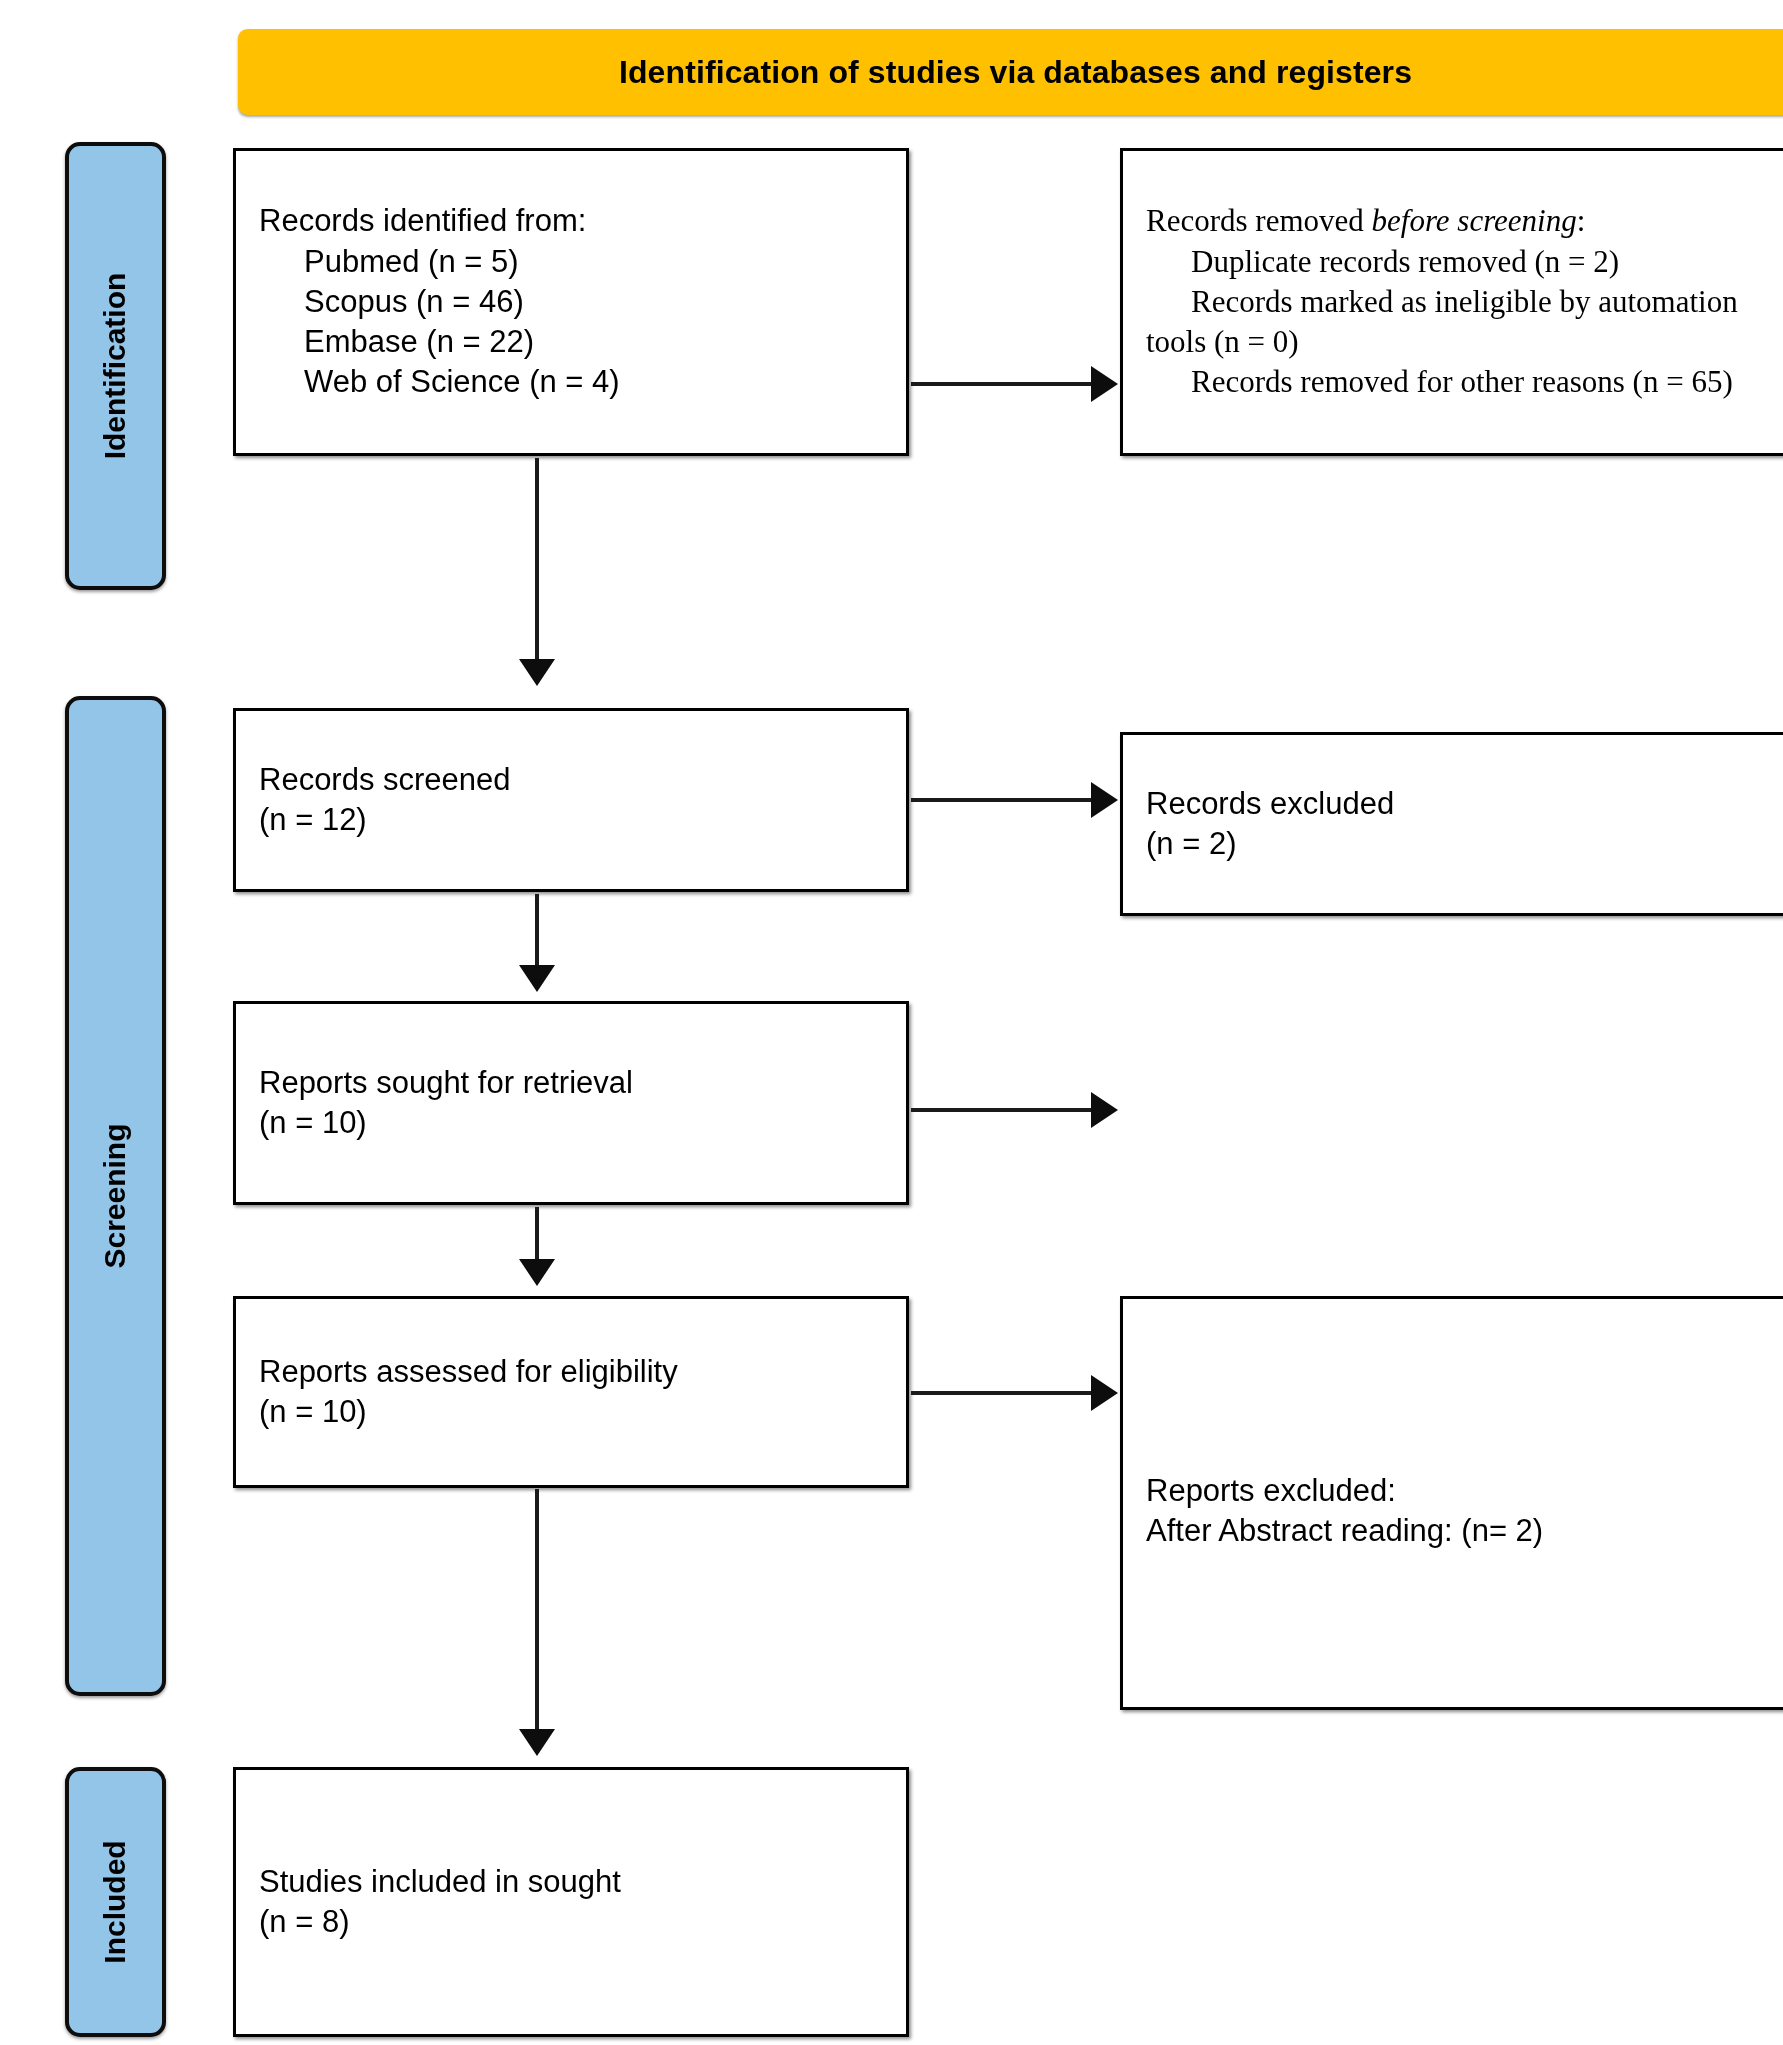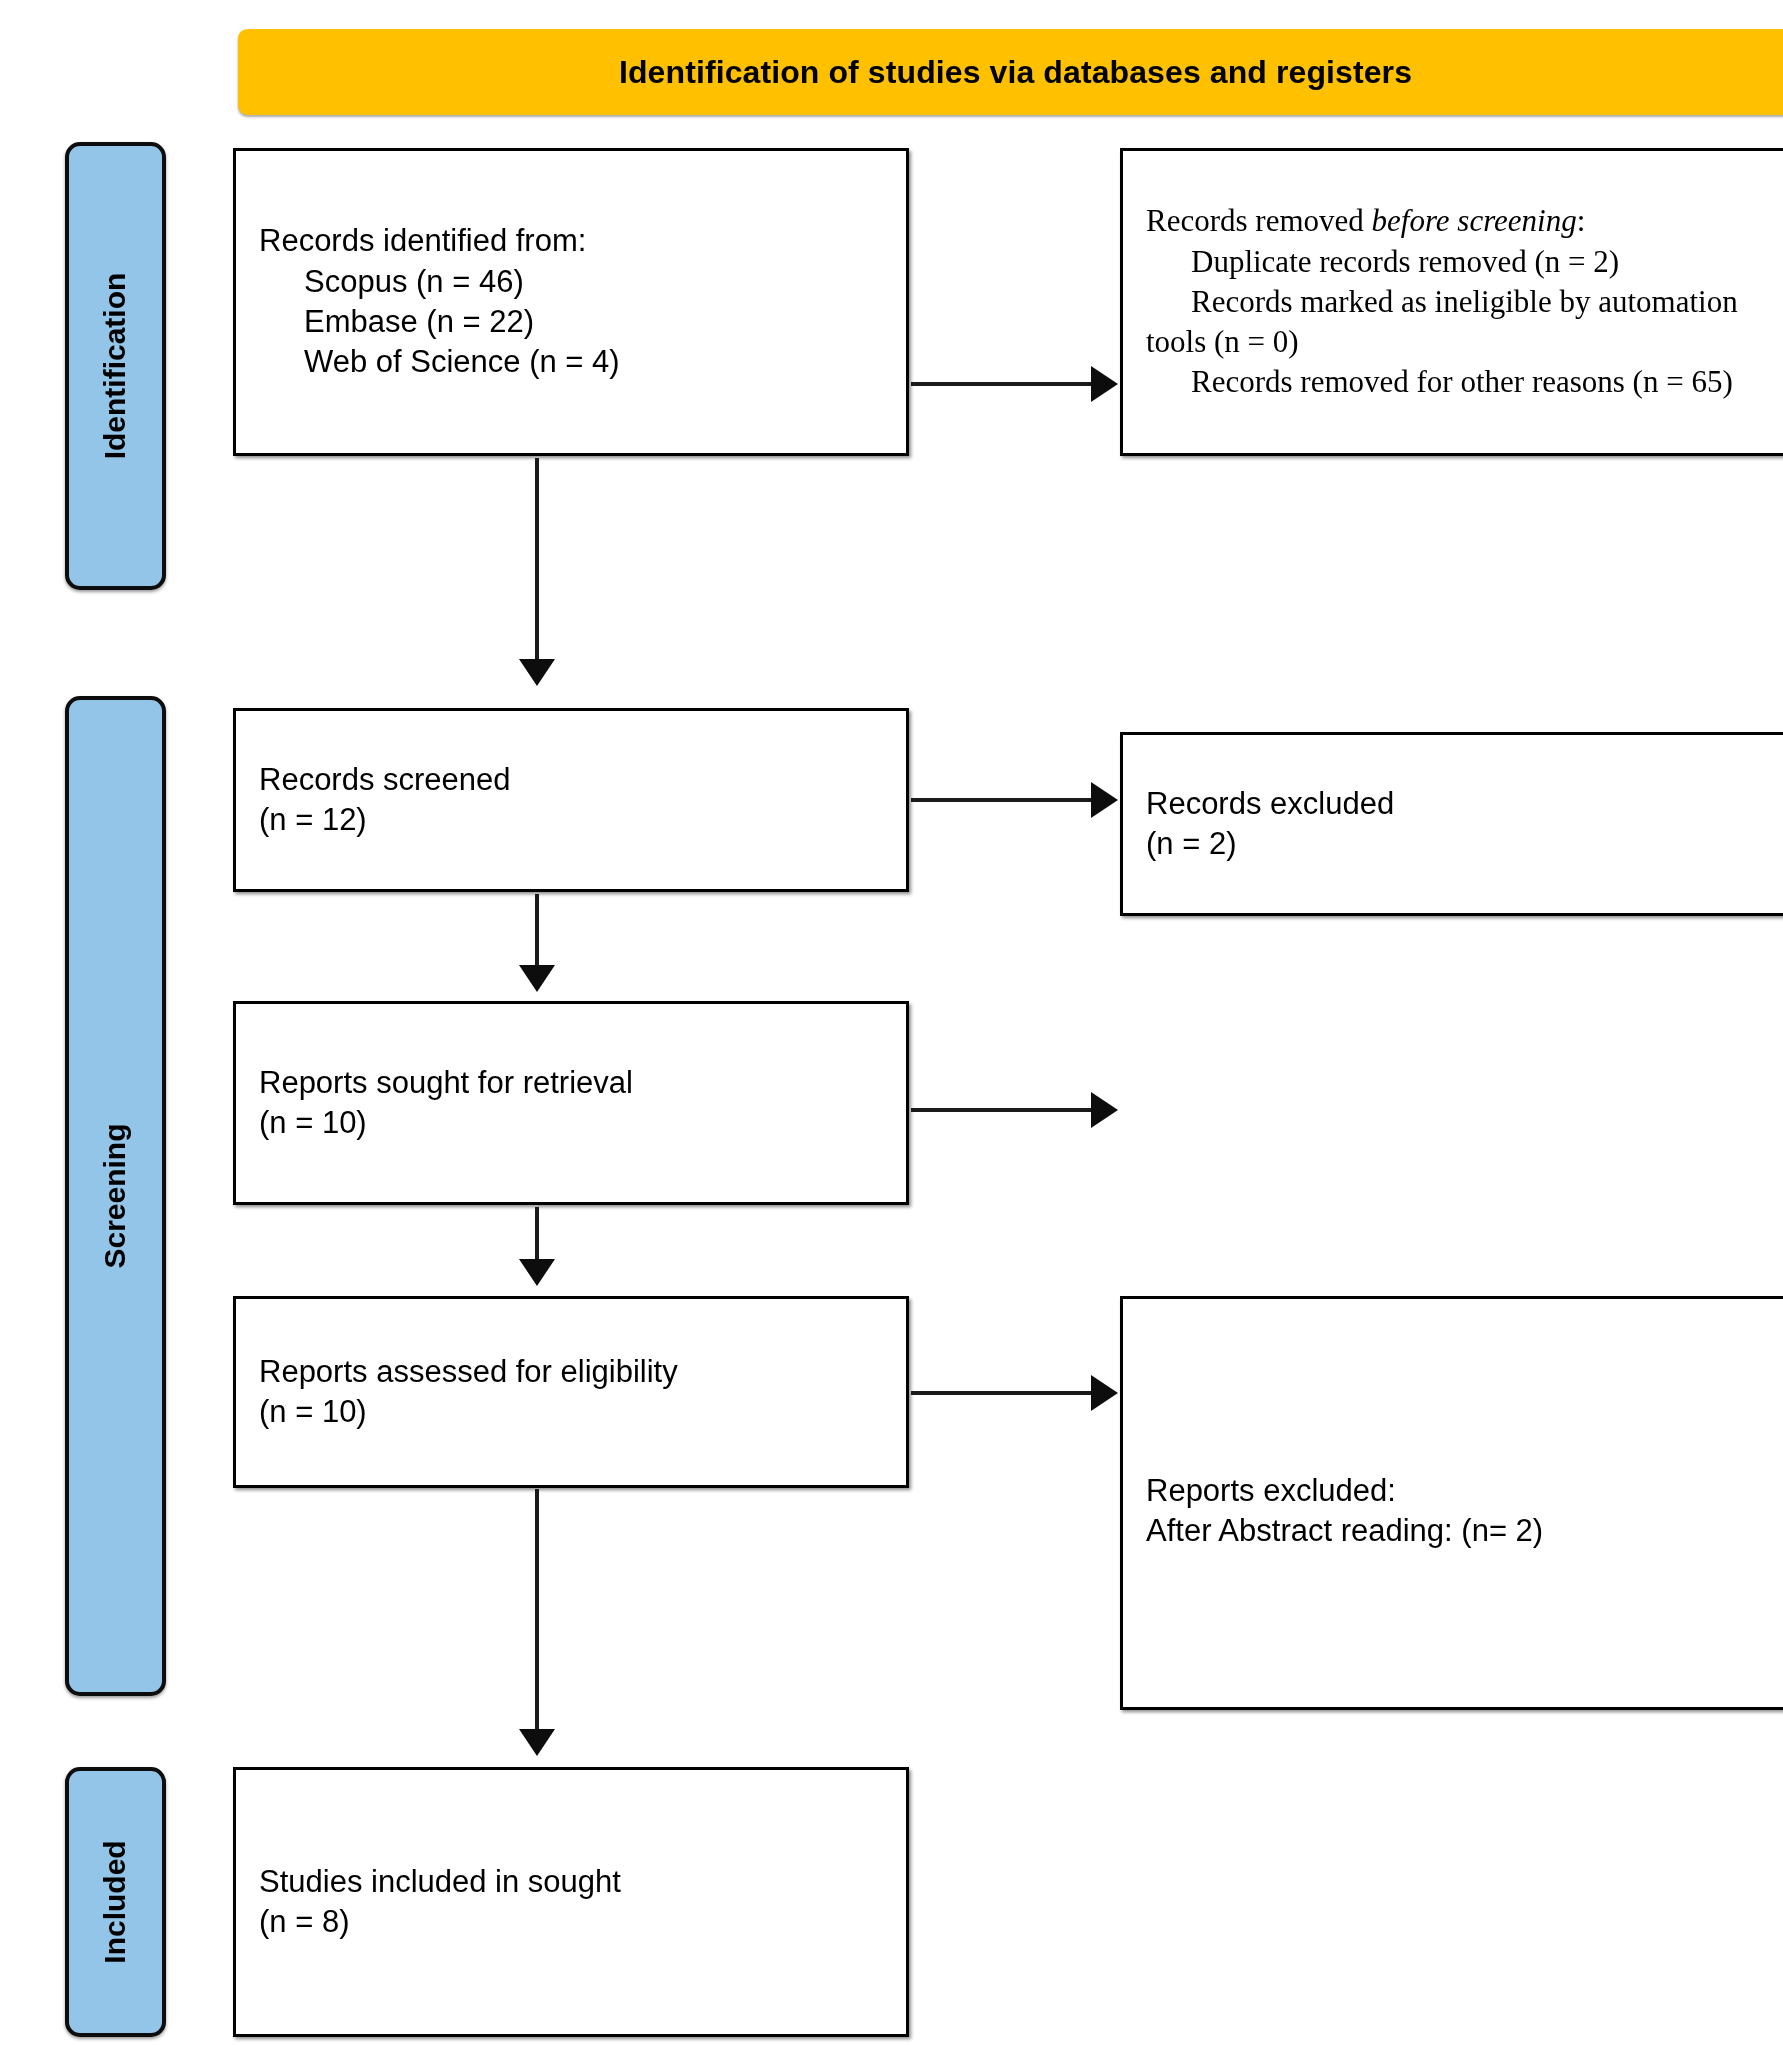--- a/index.html
+++ b/index.html
@@ -155,20 +155,21 @@
   </div>
   <div class="side-bar" id="side-screening">
     <span class="side-bar-label">Screening</span>
   </div>
   <div class="side-bar" id="side-included">
     <span class="side-bar-label">Included</span>
   </div>
 
   <div class="flow-box" id="box-identified">
     <div class="flow-text">Records identified from:</div>
+    <div class="flow-text"><span class="indent"></span><span>Pubmed (n = 5)</span></div>
     <div class="flow-text"><span class="indent"></span><span>Scopus (n = 46)</span></div>
     <div class="flow-text"><span class="indent"></span><span>Embase (n = 22)</span></div>
     <div class="flow-text"><span class="indent"></span><span>Web of Science (n = 4)</span></div>
   </div>
 
   <div class="flow-box" id="box-removed-before">
     <div class="flow-text"><span>Records removed </span><em>before screening</em><span>:</span></div>
     <div class="flow-text"><span class="indent"></span><span>Duplicate records removed (n = 2)</span></div>
     <div class="flow-text"><span class="indent"></span><span>Records marked as ineligible by automation tools (n = 0)</span></div>
     <div class="flow-text"><span class="indent"></span><span>Records removed for other reasons (n = 65)</span></div>

